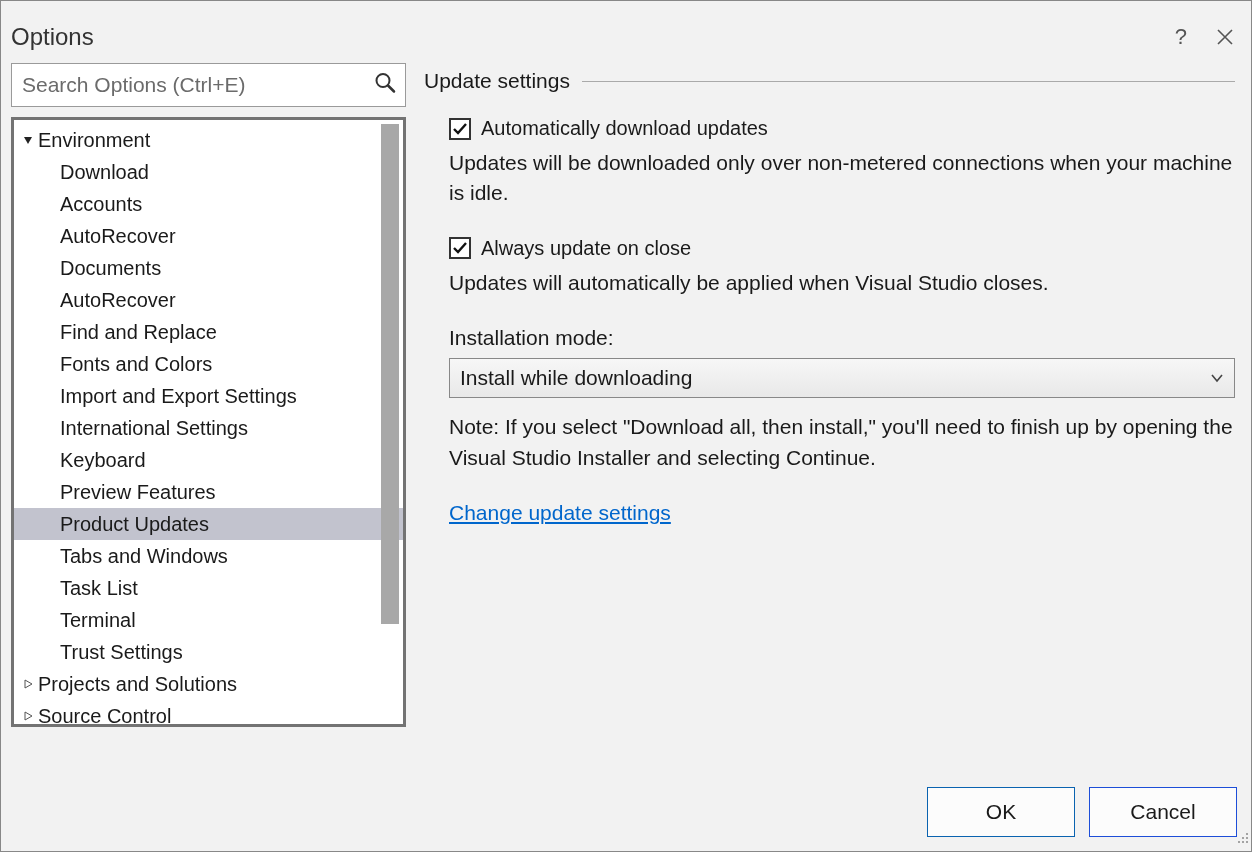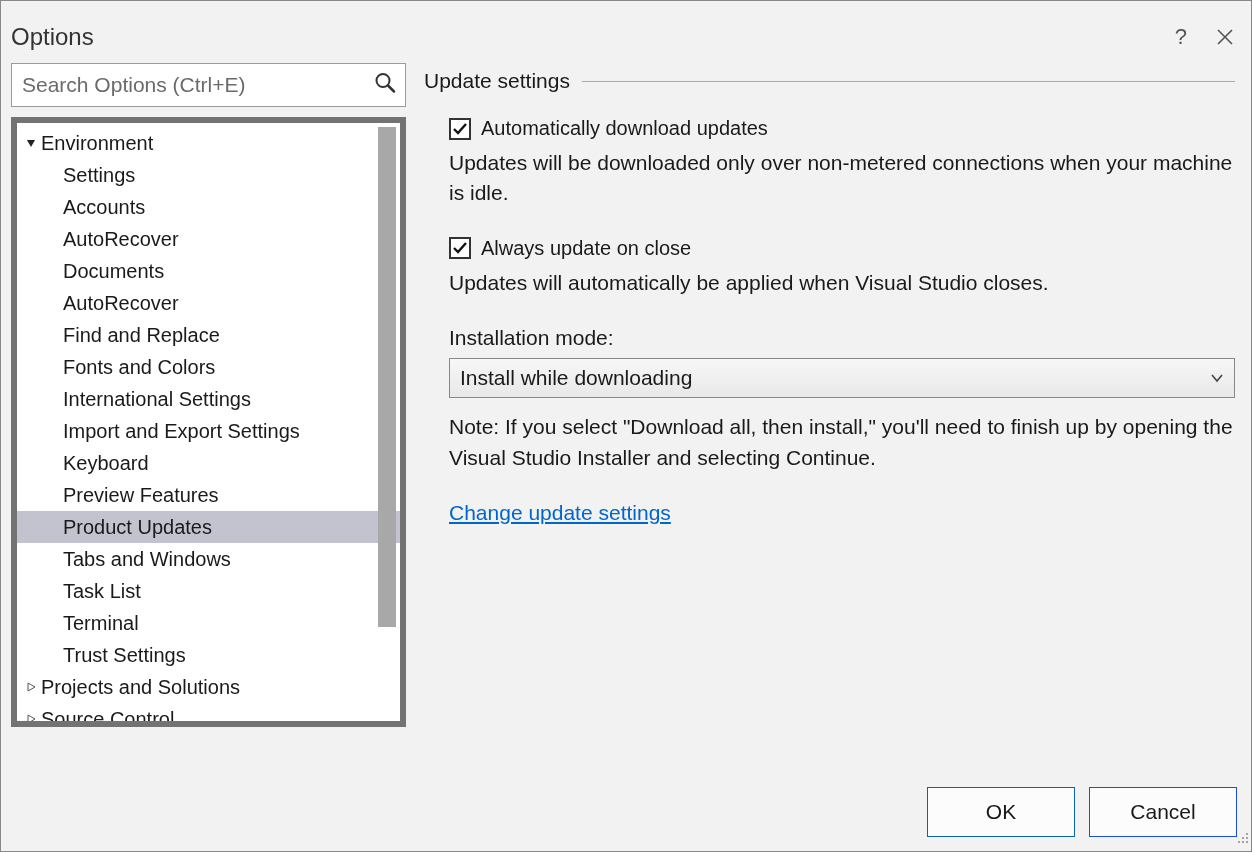--- a/index.html
+++ b/index.html
@@ -57,21 +57,21 @@
       background: transparent;
     }
     .search-wrap input::placeholder { color: #6b6b6b; }
     .search-wrap .mag {
       position: absolute;
       right: 8px;
       top: 50%;
       transform: translateY(-50%);
     }
     .tree {
-      border: 6px solid #737373;
+      border: 3px solid #737373;
       background: #fff;
       height: 610px;
       position: relative;
       overflow: hidden;
     }
     .tree-inner { padding-top: 4px; }
     .tree-row {
       display: flex;
       align-items: center;
       height: 32px;
@@ -196,45 +196,45 @@
       <div class="tree-inner" id="tree-inner">
           <div class="tree-row depth0">
             <span class="caret">
               <svg width="10" height="10" viewBox="0 0 10 10">
                 <path d="M1 2 L9 2 L5 9 Z" fill="#222"></path>
               </svg>
             </span>
             <span>Environment</span>
           </div>
           <div class="tree-row depth1">
-            <span>Settings</span>
+            <span>Download</span>
           </div>
           <div class="tree-row depth1">
             <span>Accounts</span>
           </div>
           <div class="tree-row depth1">
             <span>AutoRecover</span>
           </div>
           <div class="tree-row depth1">
             <span>Documents</span>
           </div>
           <div class="tree-row depth1">
             <span>AutoRecover</span>
           </div>
           <div class="tree-row depth1">
             <span>Find and Replace</span>
           </div>
           <div class="tree-row depth1">
             <span>Fonts and Colors</span>
           </div>
           <div class="tree-row depth1">
+            <span>Import and Export Settings</span>
+          </div>
+          <div class="tree-row depth1">
             <span>International Settings</span>
-          </div>
-          <div class="tree-row depth1">
-            <span>Import and Export Settings</span>
           </div>
           <div class="tree-row depth1">
             <span>Keyboard</span>
           </div>
           <div class="tree-row depth1">
             <span>Preview Features</span>
           </div>
           <div class="tree-row depth1 selected">
             <span>Product Updates</span>
           </div>

